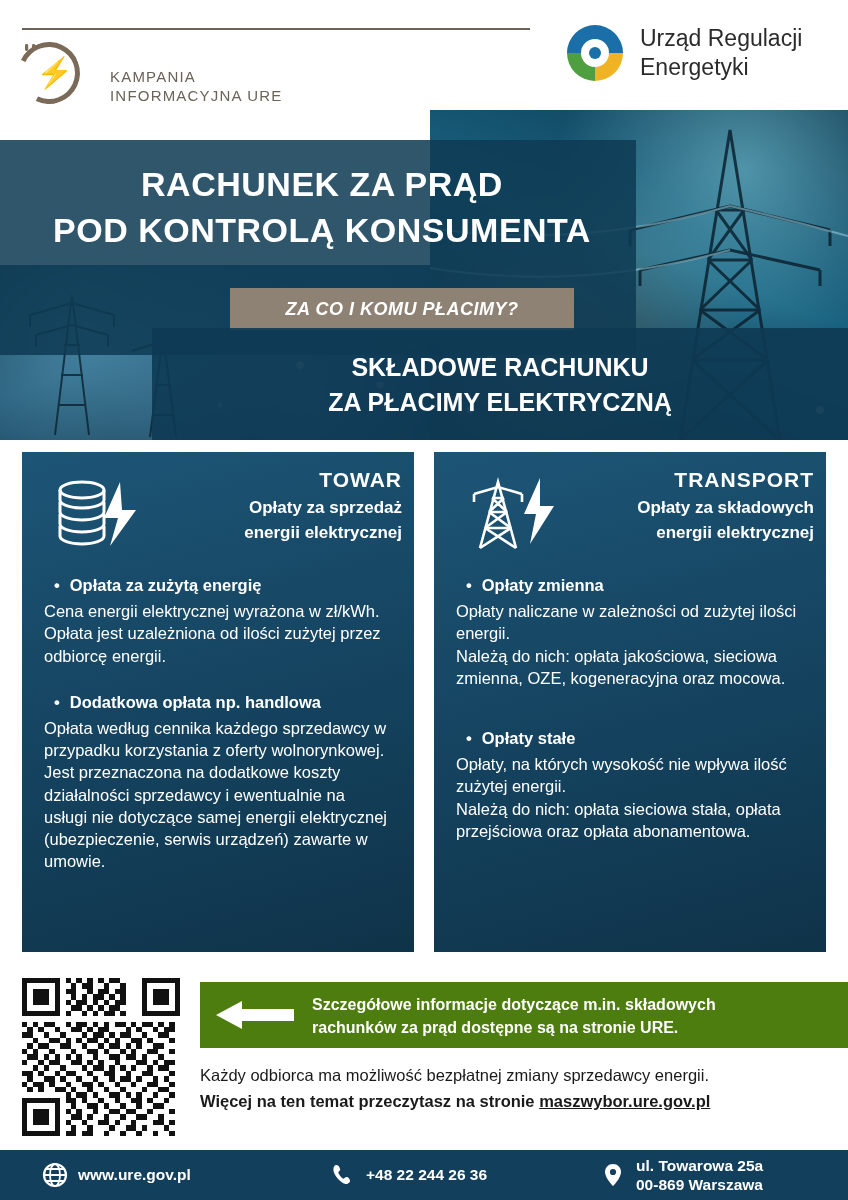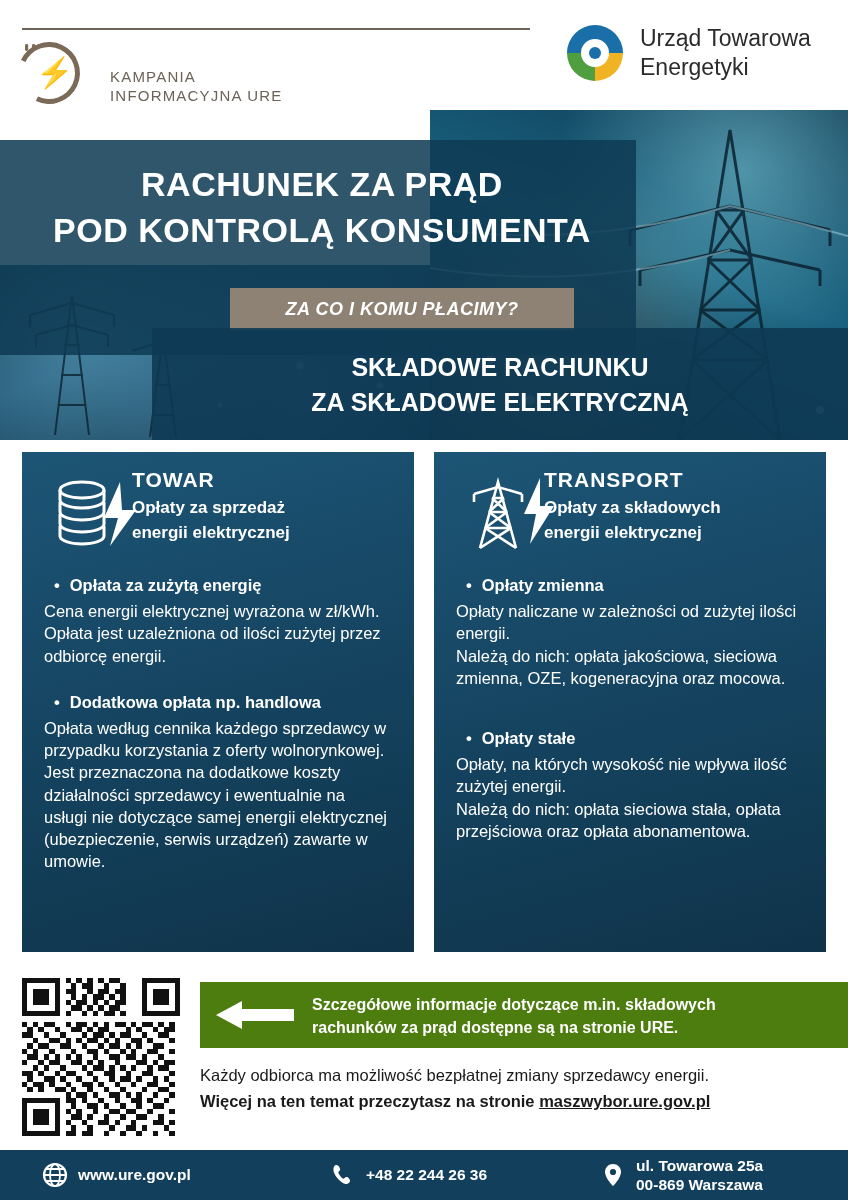--- a/index.html
+++ b/index.html
@@ -96,21 +96,21 @@
     position:absolute; top:0; width:392px; height:500px;
     background: linear-gradient(165deg,#1d5576 0%, #14425e 55%, #0f3349 100%);
     color:#ffffff;
   }
   .card.left { left:22px; }
   .card.right { left:434px; }
   .card-head { position:relative; height:110px; }
   .card-icon { position:absolute; left:26px; top:22px; width:96px; height:78px; }
   .card-title {
     position:absolute; left:110px; top:16px; width:270px;
-    text-align:left;
+    text-align:right;
   }
   .card-title .t1 { font-size:21px; font-weight:bold; letter-spacing:1px; }
   .card-title .t2 { font-size:17px; font-weight:bold; line-height:1.45; margin-top:4px; }
 
   .bullet-block { padding:0 22px; }
   .bullet-head {
     font-size:16.5px; font-weight:bold; margin:14px 0 5px 10px;
     text-indent:-14px; padding-left:14px;
   }
   .bullet-head::before { content:"\2022"; margin-right:10px; }
@@ -175,21 +175,21 @@
     <div class="ure-logo">
       <svg class="ure-mark" viewBox="0 0 66 66">
         <path d="M33 5 A28 28 0 0 1 61 33 L47 33 A14 14 0 0 0 33 19 Z" fill="#1a6fa8"></path>
         <path d="M61 33 A28 28 0 0 1 33 61 L33 47 A14 14 0 0 0 47 33 Z" fill="#f0b323"></path>
         <path d="M33 61 A28 28 0 0 1 5 33 L19 33 A14 14 0 0 0 33 47 Z" fill="#4f9e3f"></path>
         <path d="M5 33 A28 28 0 0 1 33 5 L33 19 A14 14 0 0 0 19 33 Z" fill="#1a6fa8"></path>
         <circle cx="33" cy="33" r="9" fill="#ffffff"></circle>
         <circle cx="33" cy="33" r="6" fill="#1a6fa8"></circle>
       </svg>
       <div class="ure-text">
-        <div>Urząd Towarowa</div>
+        <div>Urząd Regulacji</div>
         <div>Energetyki</div>
       </div>
     </div>
   </div>
 
   <div class="hero">
     <div class="hero-left">
       <svg width="430" height="175" viewBox="0 0 430 175">
         <g stroke="#0b2230" stroke-width="2" fill="none" opacity=".8">
           <path d="M55 170 L72 30 L89 170 M58 140 L86 140 M61 110 L83 110 M64 80 L80 80"></path>
@@ -239,21 +239,21 @@
         <div>POD KONTROLĄ KONSUMENTA</div>
       </div>
       <div class="subtitle-bar">
         <span>ZA CO I KOMU PŁACIMY?</span>
       </div>
     </div>
 
     <div class="section-panel">
       <div class="txt">
         <div>SKŁADOWE RACHUNKU</div>
-        <div>ZA SKŁADOWE ELEKTRYCZNĄ</div>
+        <div>ZA PŁACIMY ELEKTRYCZNĄ</div>
       </div>
     </div>
   </div>
 
   <div class="cards">
 
     <div class="card left">
       <div class="card-head">
         <svg class="card-icon" viewBox="0 0 96 78">
           <g fill="none" stroke="#ffffff" stroke-width="3">

